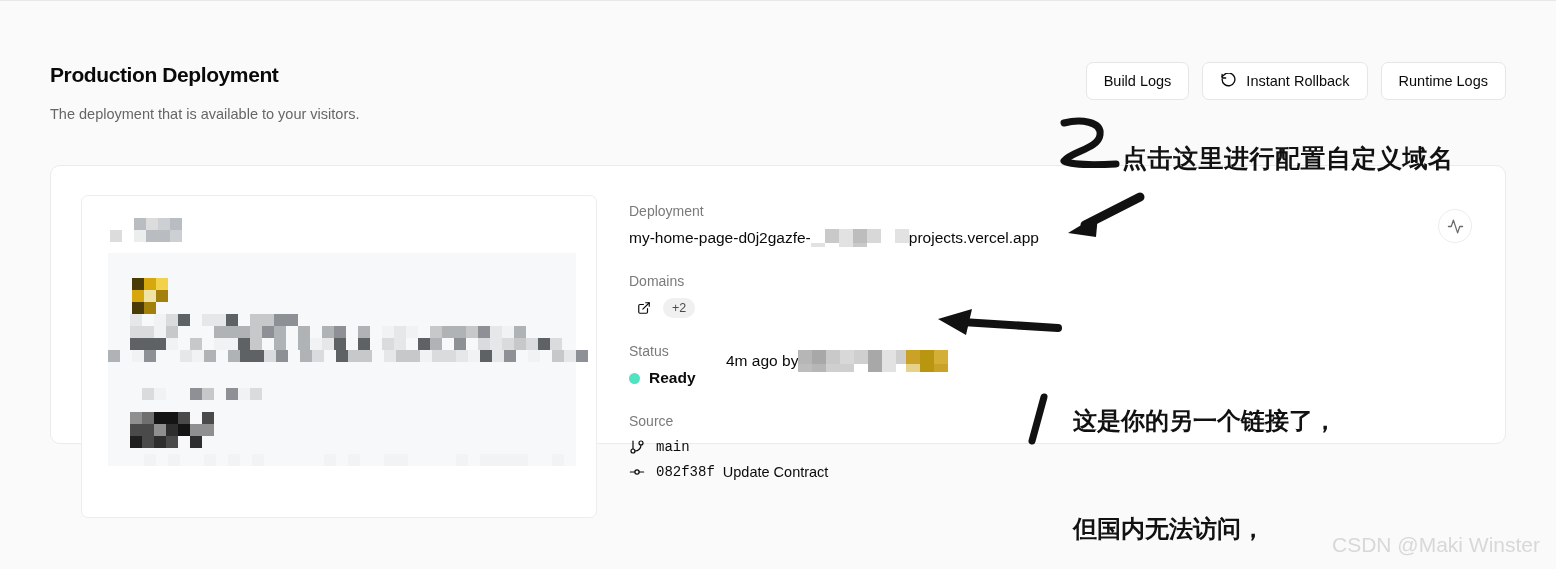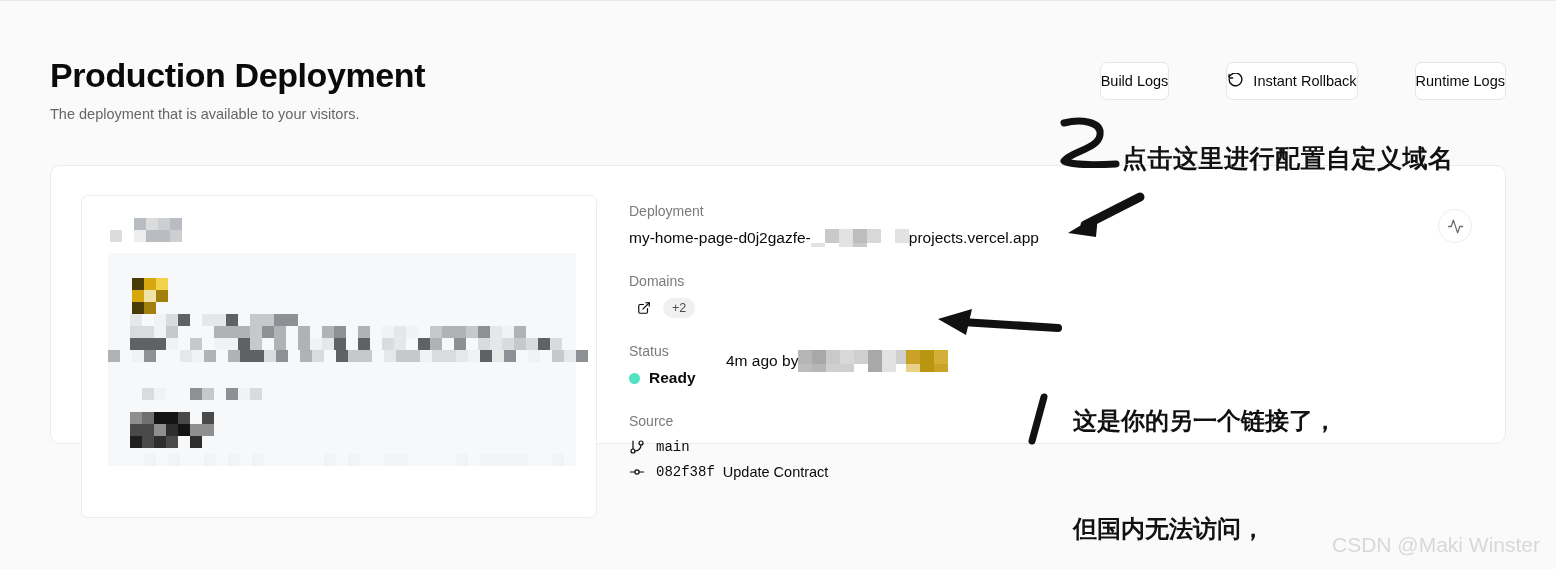--- a/index.html
+++ b/index.html
@@ -19,21 +19,21 @@
 
   
   .header {
     position: absolute;
     left: 50px;
     top: 58px;
     width: 1456px;
     height: 80px;
   }
   .page-title {
-    font-size: 34px;
+    font-size: 21px;
     font-weight: bold;
     color: #0a0a0a;
     letter-spacing: -0.4px;
     line-height: 32px;
   }
   .page-subtitle {
     font-size: 14.5px;
     color: #666;
     margin-top: 14px;
     line-height: 18px;
@@ -42,33 +42,32 @@
   .header-actions {
     position: absolute;
     right: 0;
     top: 3px;
     display: flex;
     gap: 13px;
     align-items: center;
   }
   .btn {
     height: 38px;
-    padding: 0 0;
+    padding: 0 17px;
     border: 1px solid #e6e6e6;
     border-radius: 7px;
     background: #ffffff;
     font-size: 14.5px;
     color: #0a0a0a;
     font-family: "Liberation Sans", sans-serif;
     display: flex;
     align-items: center;
     gap: 9px;
     cursor: pointer;
     white-space: nowrap;
-    margin-left: 44px;
   }
 
   
   .card {
     position: absolute;
     left: 50px;
     top: 164px;
     width: 1456px;
     height: 279px;
     background: #ffffff;

